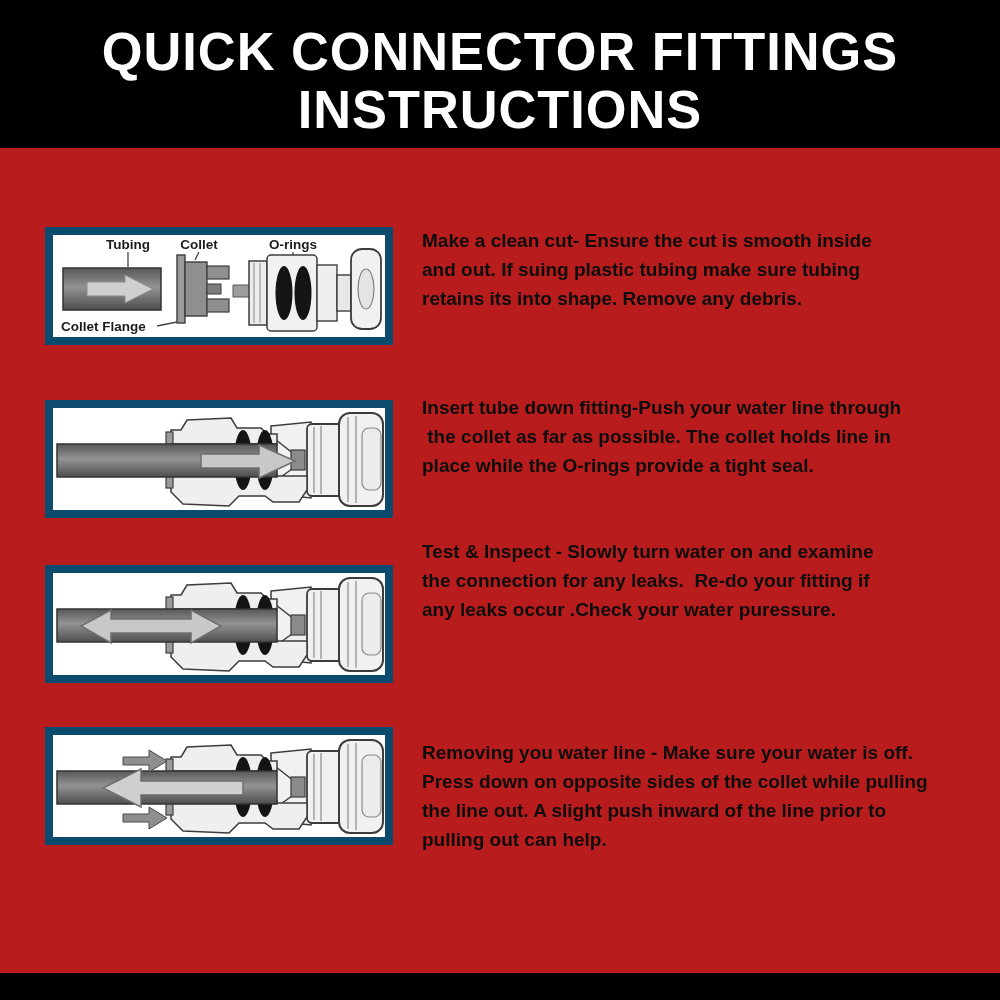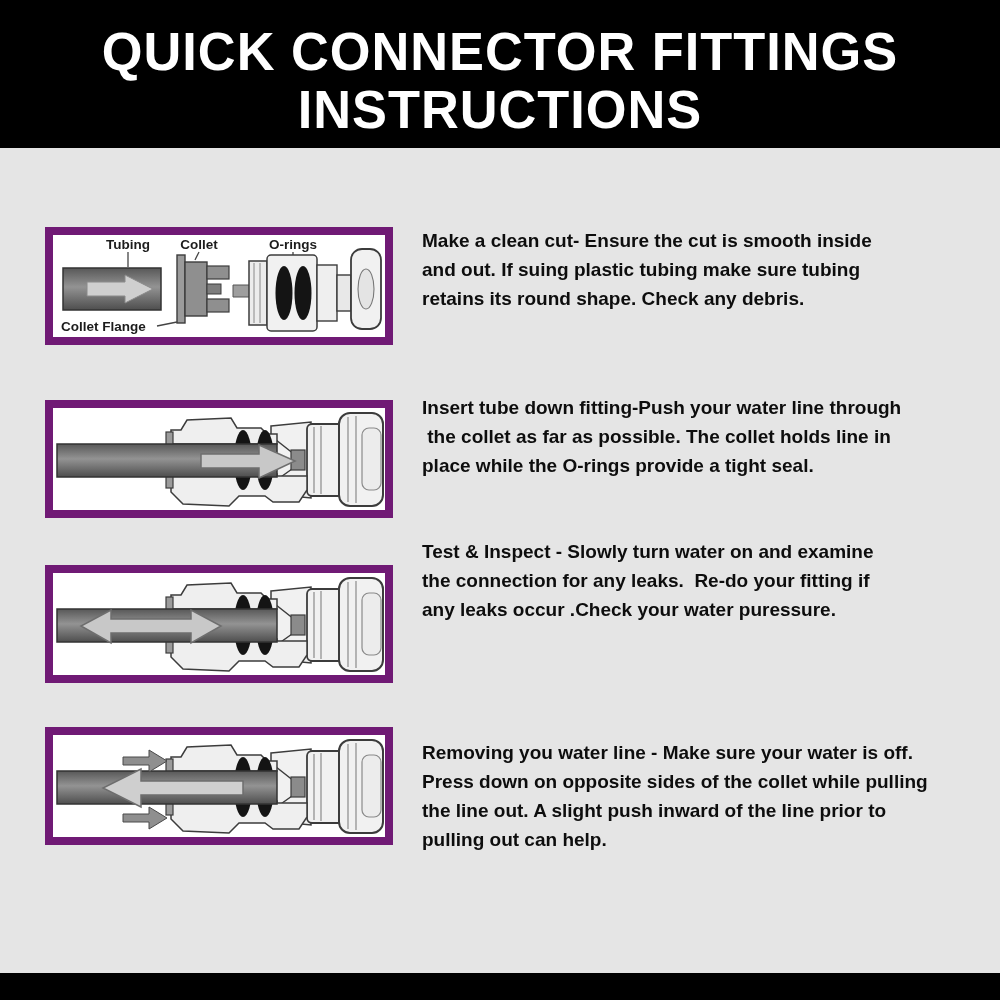--- a/index.html
+++ b/index.html
@@ -1,31 +1,31 @@
 <!DOCTYPE html>
 <html><head>
 <meta charset="utf-8">
 <style>
   html,body{margin:0;padding:0;background:#fff;}
   .page{
-    position:relative;width:1000px;height:1000px;background:#e5e5e5;
+    position:relative;width:1000px;height:1000px;background:#b91c1c;
     font-family:"Liberation Sans", sans-serif;overflow:hidden;
   }
   .banner{
     position:absolute;top:0;left:0;width:1000px;height:148px;
     background:#000;color:#fff;text-align:center;
   }
   .banner .line{
     font-weight:bold;font-size:54px;line-height:58px;letter-spacing:1px;
     transform:scaleX(0.97);transform-origin:center;
   }
   .banner .line1{margin-top:22px;}
   .diagram-box{
     position:absolute;left:45px;width:348px;height:118px;
-    border:8px solid #701a75;background:#ffffff;box-sizing:border-box;
+    border:8px solid #0c4a6e;background:#ffffff;box-sizing:border-box;
   }
   .diagram-box svg{display:block;width:332px;height:102px;}
   .step-text{
     position:absolute;left:422px;width:565px;
     font-size:19px;font-weight:bold;line-height:29px;color:#0d0d0d;
     white-space:pre-wrap;
   }
   .footer-band{
     position:absolute;left:0;bottom:0;width:1000px;height:27px;background:#000;
   }
@@ -111,21 +111,21 @@
           <ellipse cx="250" cy="58" rx="8.5" ry="27" fill="#141414"></ellipse>
           <rect x="264" y="30" width="20" height="56" fill="#efefef" stroke="#3c3c3c" stroke-width="1.4"></rect>
           <rect x="284" y="40" width="14" height="36" fill="#e8e8e8" stroke="#3c3c3c" stroke-width="1.4"></rect>
           <rect x="298" y="14" width="30" height="80" rx="11" fill="#f1f1f1" stroke="#3c3c3c" stroke-width="1.8"></rect>
           <ellipse cx="313" cy="54" rx="8" ry="20" fill="#e4e4e4" stroke="#777" stroke-width="1.1"></ellipse>
         </g>
       </svg>
     </div>
     <div class="step-text" style="top:226px">Make a clean cut- Ensure the cut is smooth inside
 and out. If suing plastic tubing make sure tubing
-retains its round shape. Check any debris.</div>
+retains its into shape. Remove any debris.</div>
   </div>
 
   <div>
     <div class="diagram-box" style="top:400px">
       <svg viewBox="0 0 332 102">
         <use href="#xsec"></use>
         <polygon points="148,46 206,46 206,37 242,53 206,70 206,60 148,60" fill="#c8c8c8" stroke="#6e6e6e" stroke-width="1.5"></polygon>
       </svg>
     </div>
     <div class="step-text" style="top:393px">Insert tube down fitting-Push your water line through

